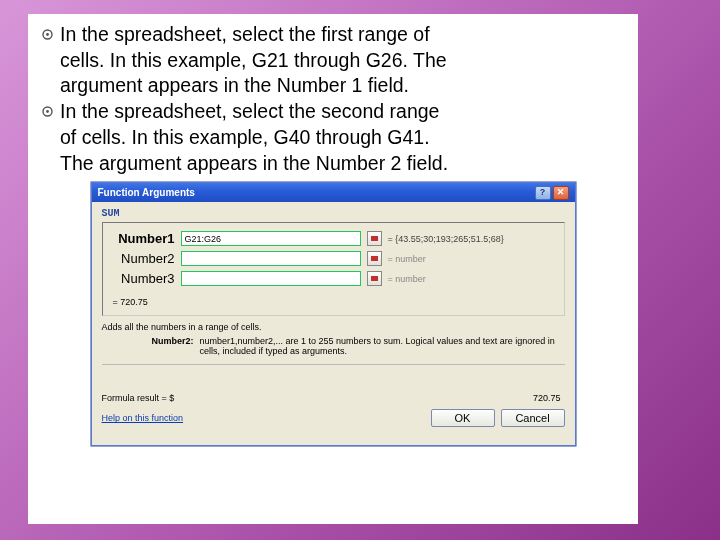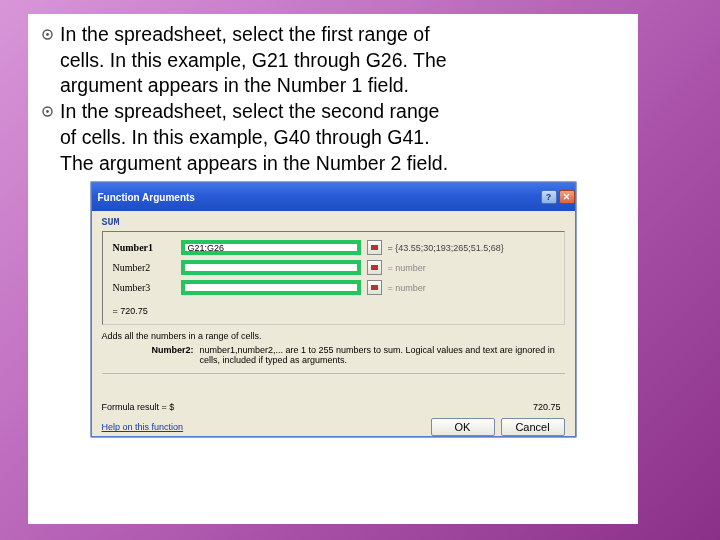--- a/index.html
+++ b/index.html
@@ -33,51 +33,51 @@
   .dialog {
     width: 485px;
     margin: 0 auto;
     font-family: Tahoma, Arial, sans-serif;
     font-size: 9px;
     background: #ece9d8;
     border: 1px solid #5a7ad0;
     box-shadow: 0 0 0 0.5px #2a4aa0;
   }
   .titlebar {
-    height: 28px;
+    height: 19px;
     background: linear-gradient(to bottom, #3f74e8 0%, #285bd6 45%, #1f4dc2 100%);
     color: #fff;
     display: flex;
     align-items: center;
-    padding: 0 0 0 6px;
+    padding: 0 6px 0 6px;
     font-weight: bold;
     font-size: 10px;
   }
   .titlebar .spacer { flex: 1; }
   .titlebtn {
     width: 16px; height: 14px;
     background: linear-gradient(#f0a080,#e06040);
     border: 1px solid #a04020;
     display: inline-flex; align-items: center; justify-content: center;
     margin-left: 2px;
     color: #fff; font-size: 9px; line-height: 1;
     border-radius: 2px;
     cursor: pointer;
   }
   .titlebtn.help { background: linear-gradient(#c8daf8,#8fb2e8); border-color:#4a70b8; color:#1a3a80; }
-  .dbody { padding: 4px 10px 0 10px; }
+  .dbody { padding: 4px 10px 18px 10px; }
   .funcname { color: #2a4aa0; font-family: 'Courier New', monospace; font-weight: bold; font-size: 10px; padding: 2px 0 3px 0; }
   .argrows { border: 1px inset #ccc; padding: 8px 10px 6px 10px; background: #ece9d8; }
   .argrow { display: flex; align-items: center; margin-bottom: 5px; gap: 6px; }
-  .arglabel { width: 62px; font-weight: bold; font-size: 10px; font-family: Liberation Serif, serif; }
+  .arglabel { width: 62px; text-align: right; font-weight: bold; font-size: 13px; }
   .argrow:nth-child(2) .arglabel,
   .argrow:nth-child(3) .arglabel { font-weight: normal; }
   .arginput {
     width: 180px; height: 15px;
-    border: 4px solid #22c55e;
+    border: 1px solid #22c55e;
     background: #fff;
     font-size: 9px;
     padding: 0 3px;
     color: #000;
   }
   .refbtn {
     width: 15px; height: 15px;
     border: 1px solid #888;
     background: linear-gradient(#fdfdfd,#e2e2da);
     display: inline-flex; align-items:center; justify-content:center;

